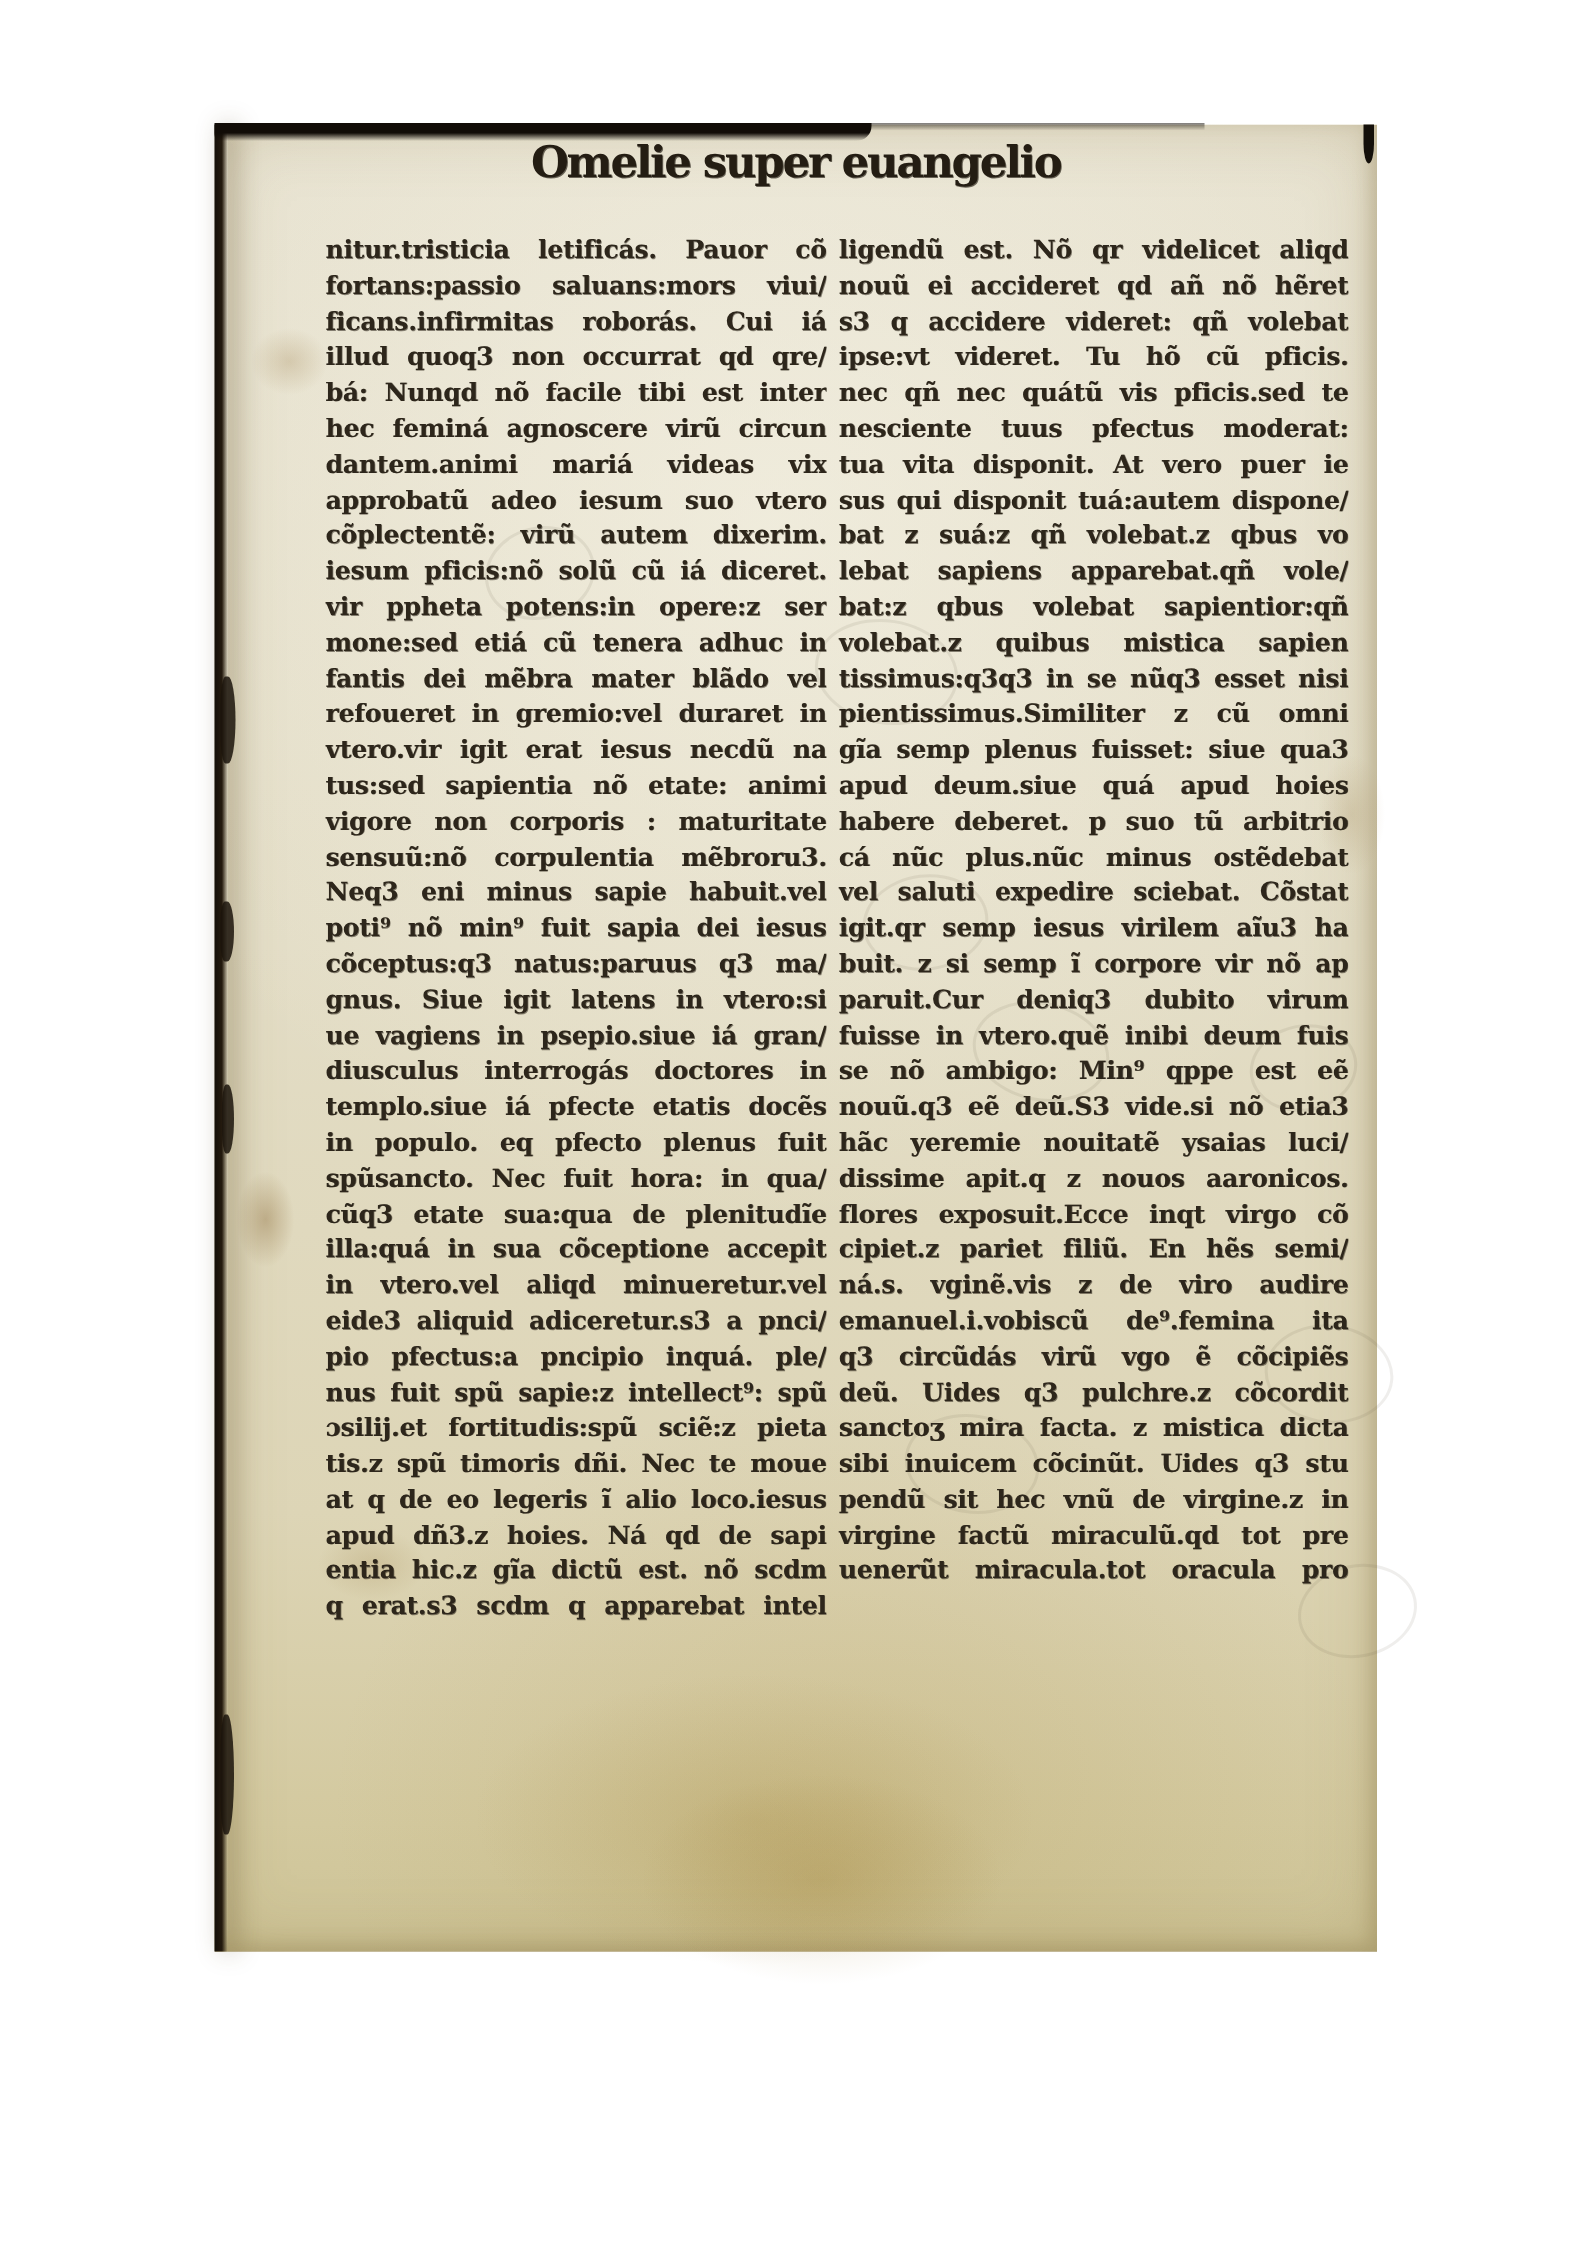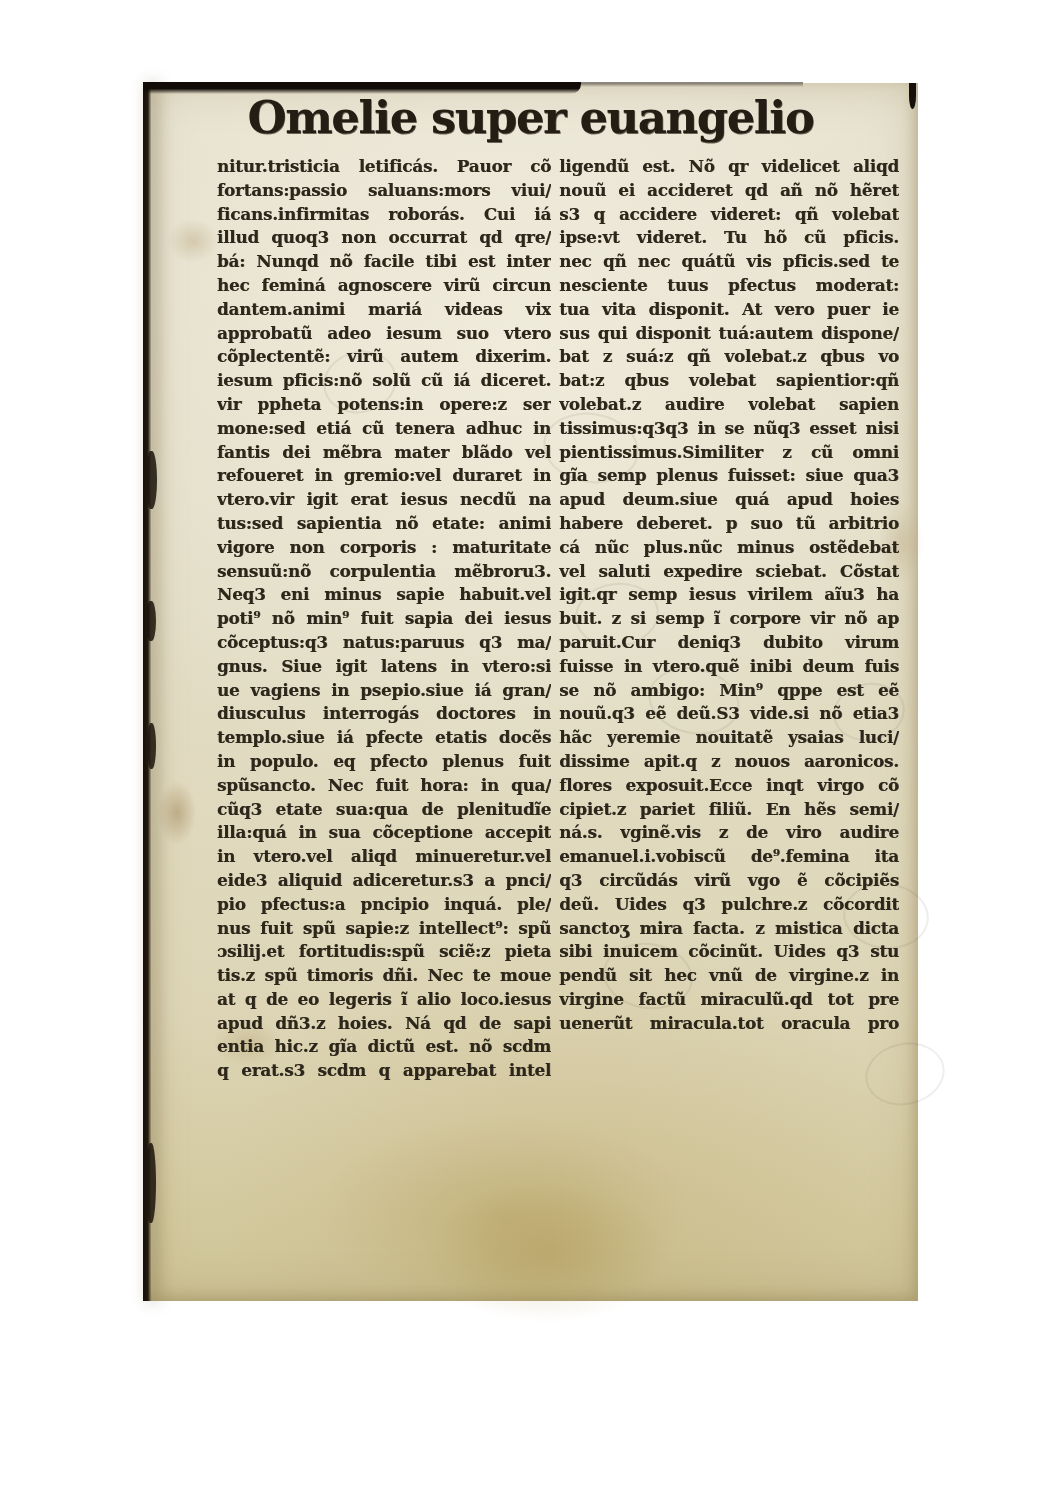--- a/index.html
+++ b/index.html
@@ -38,21 +38,21 @@
     position:absolute; left:430px; top:-1px; width:230px; height:5px;
     background:linear-gradient(180deg, rgba(17,12,7,.55), rgba(17,12,7,0));
   }
   .corner-mark { position:absolute; right:2px; top:0; width:7px; height:26px; background:#14100a; border-radius:0 0 50% 50%; }
 
   
   .title {
     position:absolute; top:8px; left:0; width:100%;
     text-align:center;
     font-family:"DejaVu Serif", serif;
-    font-weight:700; font-size:45px; letter-spacing:-1.5px;
+    font-weight:700; font-size:29px; letter-spacing:-1.5px;
     color:#241d13;
     text-shadow: .6px .5px .4px rgba(36,29,19,.65);
   }
 
   .columns { position:absolute; left:42px; top:72px; width:714px; display:flex; gap:8px; }
   .col  { display:block; }
   .col-left  { width:350px;margin-left:32px; }
   .col-right { width:356px; }
 
   .tline {
@@ -174,22 +174,23 @@
       <div class="col col-right">
           <div class="tline">ligendũ est. Nõ qr videlicet aliqd</div>
           <div class="tline">nouũ ei accideret qd añ nõ hẽret</div>
           <div class="tline">s3 q accidere videret: qñ volebat</div>
           <div class="tline">ipse:vt videret. Tu hõ cũ pficis.</div>
           <div class="tline">nec qñ nec quátũ vis pficis.sed te</div>
           <div class="tline">nesciente tuus pfectus moderat:</div>
           <div class="tline">tua vita disponit. At vero puer ie</div>
           <div class="tline">sus qui disponit tuá:autem dispone/</div>
           <div class="tline">bat z suá:z qñ volebat.z qbus vo</div>
+          <div class="tline">lebat sapiens apparebat.qñ vole/</div>
           <div class="tline">bat:z qbus volebat sapientior:qñ</div>
-          <div class="tline">volebat.z audire volebat sapien</div>
+          <div class="tline">volebat.z quibus mistica sapien</div>
           <div class="tline">tissimus:q3q3 in se nũq3 esset nisi sa</div>
           <div class="tline">pientissimus.Similiter z cũ omni</div>
           <div class="tline">gĩa semp plenus fuisset: siue qua3</div>
           <div class="tline">apud deum.siue quá apud hoies</div>
           <div class="tline">habere deberet. p suo tũ arbitrio</div>
           <div class="tline">cá nũc plus.nũc minus ostẽdebat</div>
           <div class="tline">vel saluti expedire sciebat. Cõstat</div>
           <div class="tline">igit.qr semp iesus virilem aĩu3 ha</div>
           <div class="tline">buit. z si semp ĩ corpore vir nõ ap</div>
           <div class="tline">paruit.Cur deniq3 dubito virum</div>

